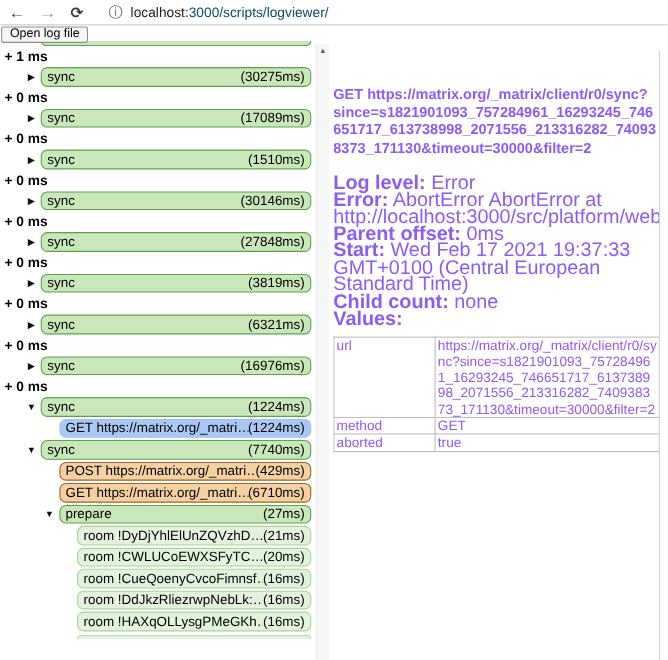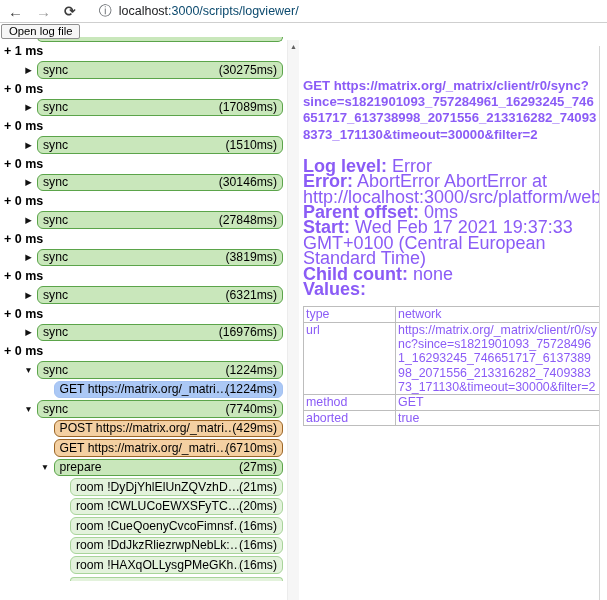--- a/index.html
+++ b/index.html
@@ -394,24 +394,20 @@
       <div id="detail-fields">
           <div class="field-line"><b>Log level:</b> <span>Error</span></div>
           <div class="field-line"><b>Error:</b> <span>AbortError AbortError at http://localhost:3000/src/platform/web/dom/request/fetch</span></div>
           <div class="field-line"><b>Parent offset:</b> <span>0ms</span></div>
           <div class="field-line"><b>Start:</b> <span>Wed Feb 17 2021 19:37:33 GMT+0100 (Central European Standard Time)</span></div>
           <div class="field-line"><b>Child count:</b> <span>none</span></div>
           <div class="field-line"><b>Values:</b> <span></span></div>
         </div>
       <table class="values-table">
         <tbody id="values-tbody">
-            <tr>
-              <td class="key">type</td>
-              <td class="val">network</td>
-            </tr>
             <tr>
               <td class="key">url</td>
               <td class="val">https://matrix.org/_matrix/client/r0/sync?since=s1821901093_757284961_16293245_746651717_613738998_2071556_213316282_740938373_171130&amp;timeout=30000&amp;filter=2</td>
             </tr>
             <tr>
               <td class="key">method</td>
               <td class="val">GET</td>
             </tr>
             <tr>
               <td class="key">aborted</td>

